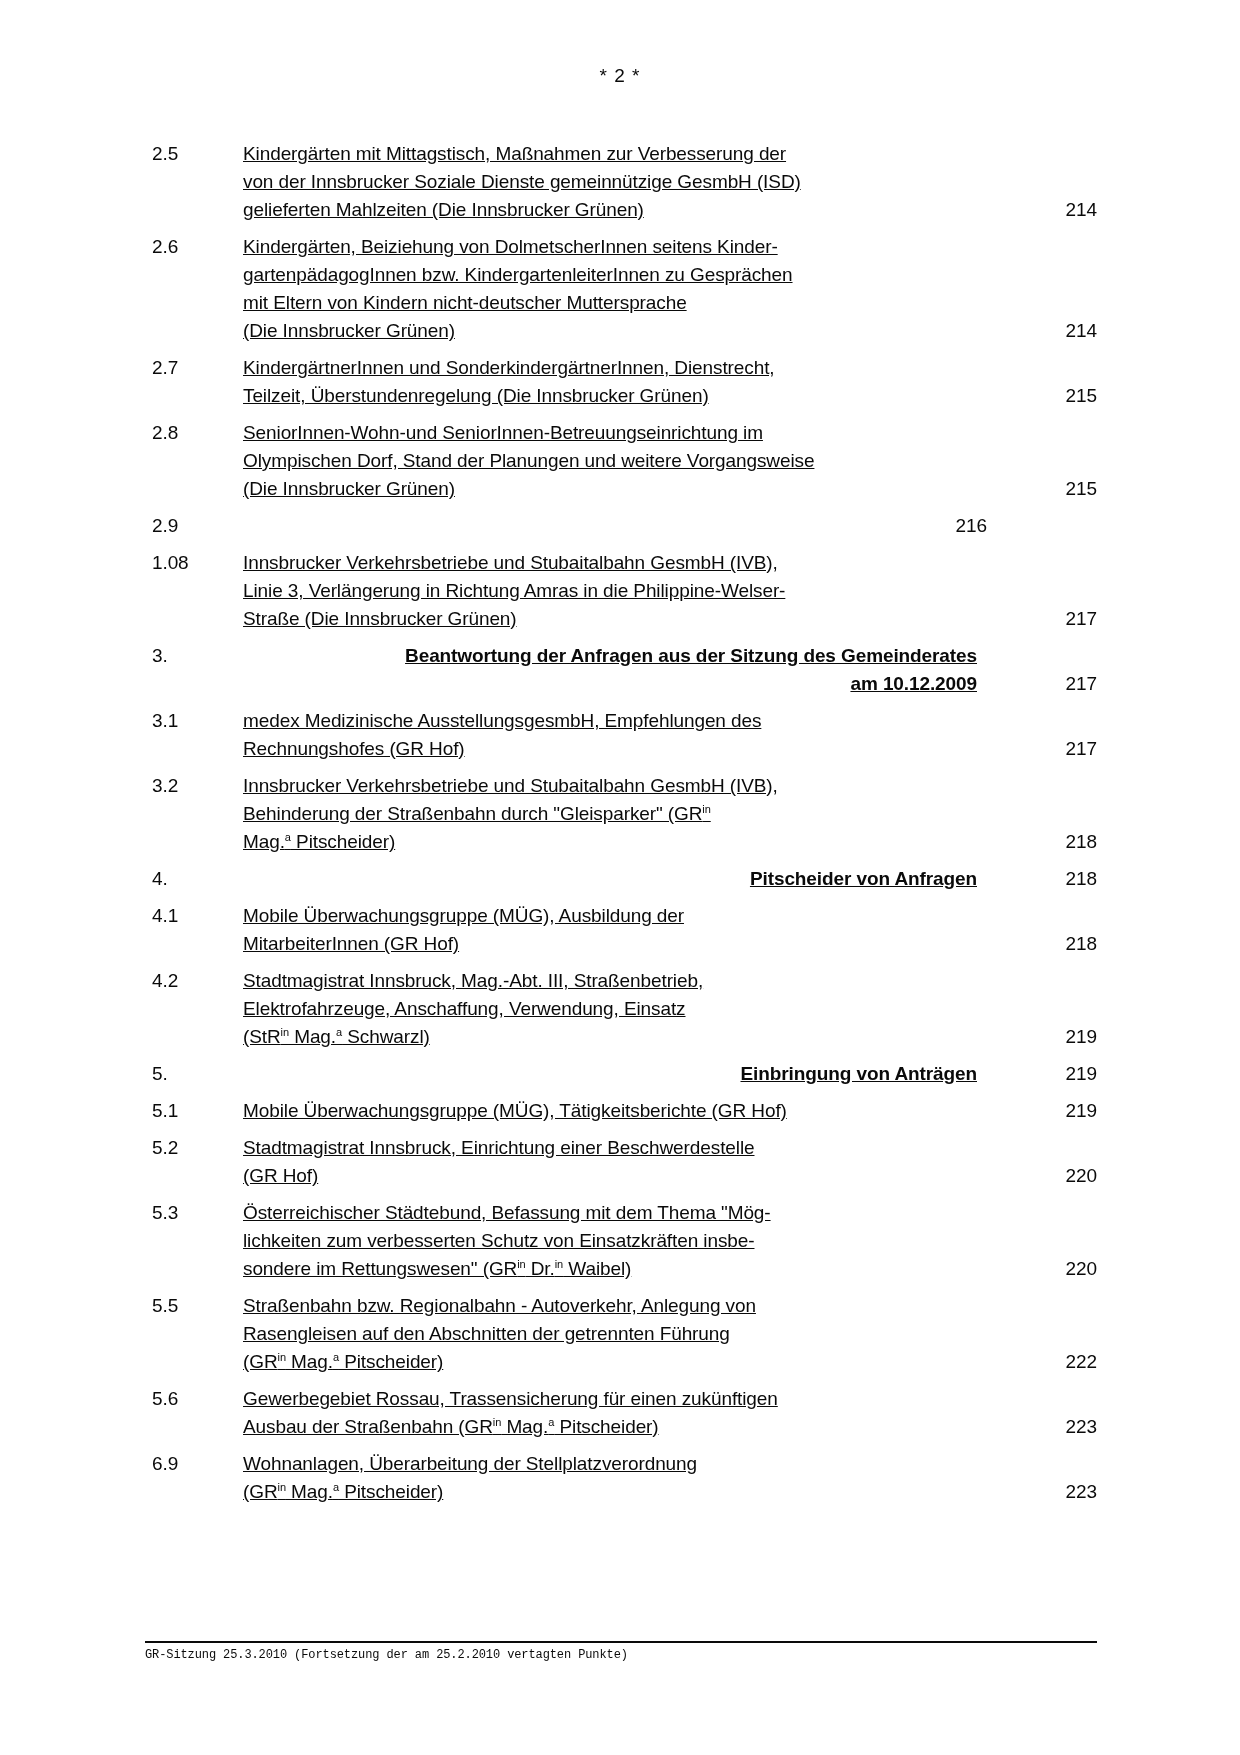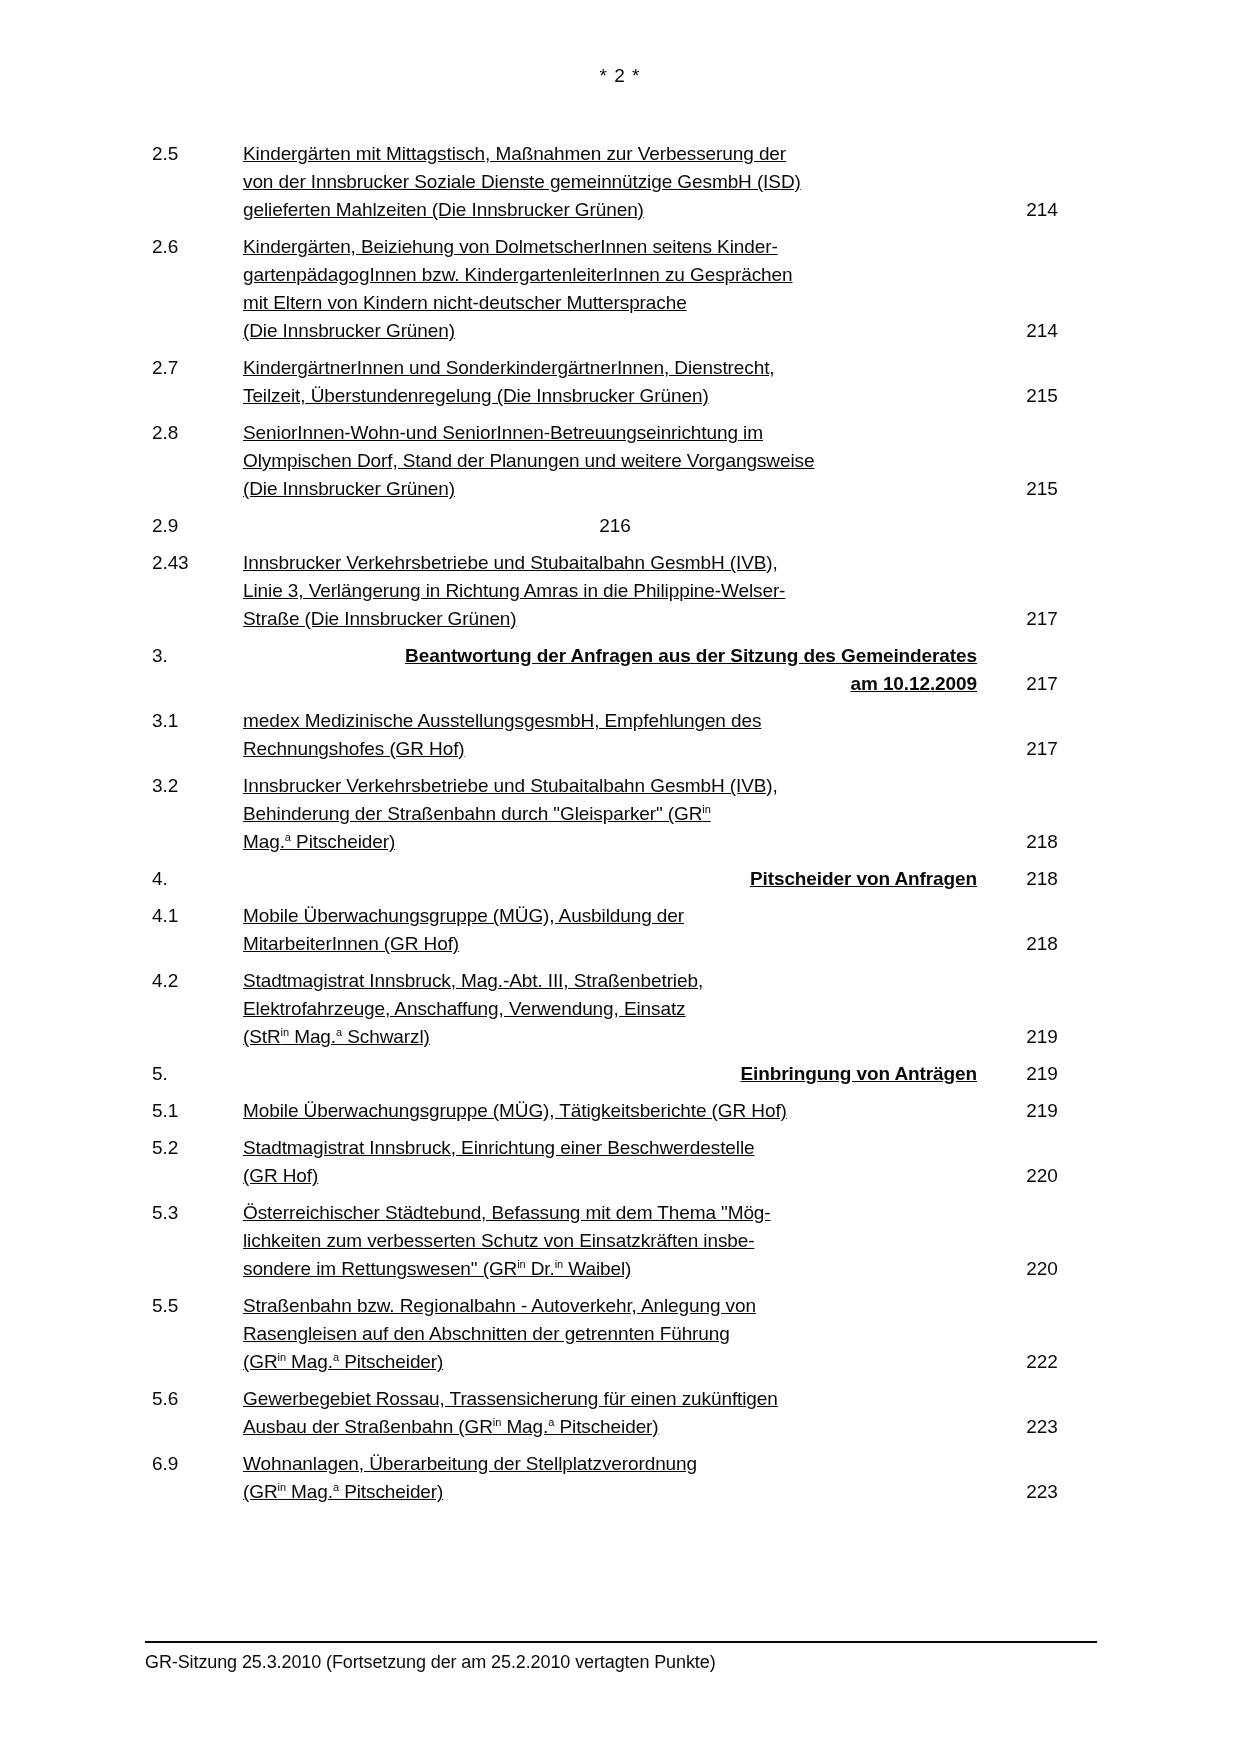--- a/index.html
+++ b/index.html
@@ -29,38 +29,38 @@
   }
   .entry {
     display:grid;
     grid-template-columns:91px 1fr 110px;
     margin-bottom:9px;
     font-size:19px;
     line-height:28px;
   }
   .entry-num { white-space:nowrap; }
   .entry-text { padding-right:10px;text-decoration:underline; }
-  .entry-page { text-align:center; align-self:end; }
+  .entry-page { text-align:right; align-self:end; }
   .entry.bold .entry-text { font-weight:700;text-align:right; }
   sup {
     font-size:0.58em;
     line-height:0;
     vertical-align:super;
   }
   .page-footer {
     position:absolute;
     top:1641px;
     left:145px;
     width:952px;
     border-top:2px solid #0a0a0a;
   }
   .footer-text {
-    margin-top:7px;
-    font-size:18px;
+    font-size:12px;
     line-height:24px;
+    font-family:Liberation Mono, monospace;
   }
 </style>
 </head>
 <body>
 
 <div class="page">
   <div class="page-header">* 2 *</div>
 
   <div class="toc">
       <div class="entry">
@@ -81,21 +81,21 @@
       <div class="entry">
         <div class="entry-num">2.8</div>
         <div class="entry-text">SeniorInnen-Wohn-und SeniorInnen-Betreuungseinrichtung im<br>Olympischen Dorf, Stand der Planungen und weitere Vorgangsweise<br>(Die Innsbrucker Grünen)</div>
         <div class="entry-page">215</div>
       </div>
       <div class="entry">
         <div class="entry-num">2.9</div>
         <div class="entry-page">216</div>
       </div>
       <div class="entry">
-        <div class="entry-num">2.43</div>
+        <div class="entry-num">1.08</div>
         <div class="entry-text">Innsbrucker Verkehrsbetriebe und Stubaitalbahn GesmbH (IVB),<br>Linie 3, Verlängerung in Richtung Amras in die Philippine-Welser-<br>Straße (Die Innsbrucker Grünen)</div>
         <div class="entry-page">217</div>
       </div>
       <div class="entry bold">
         <div class="entry-num">3.</div>
         <div class="entry-text">Beantwortung der Anfragen aus der Sitzung des Gemeinderates<br>am 10.12.2009</div>
         <div class="entry-page">217</div>
       </div>
       <div class="entry">
         <div class="entry-num">3.1</div>

